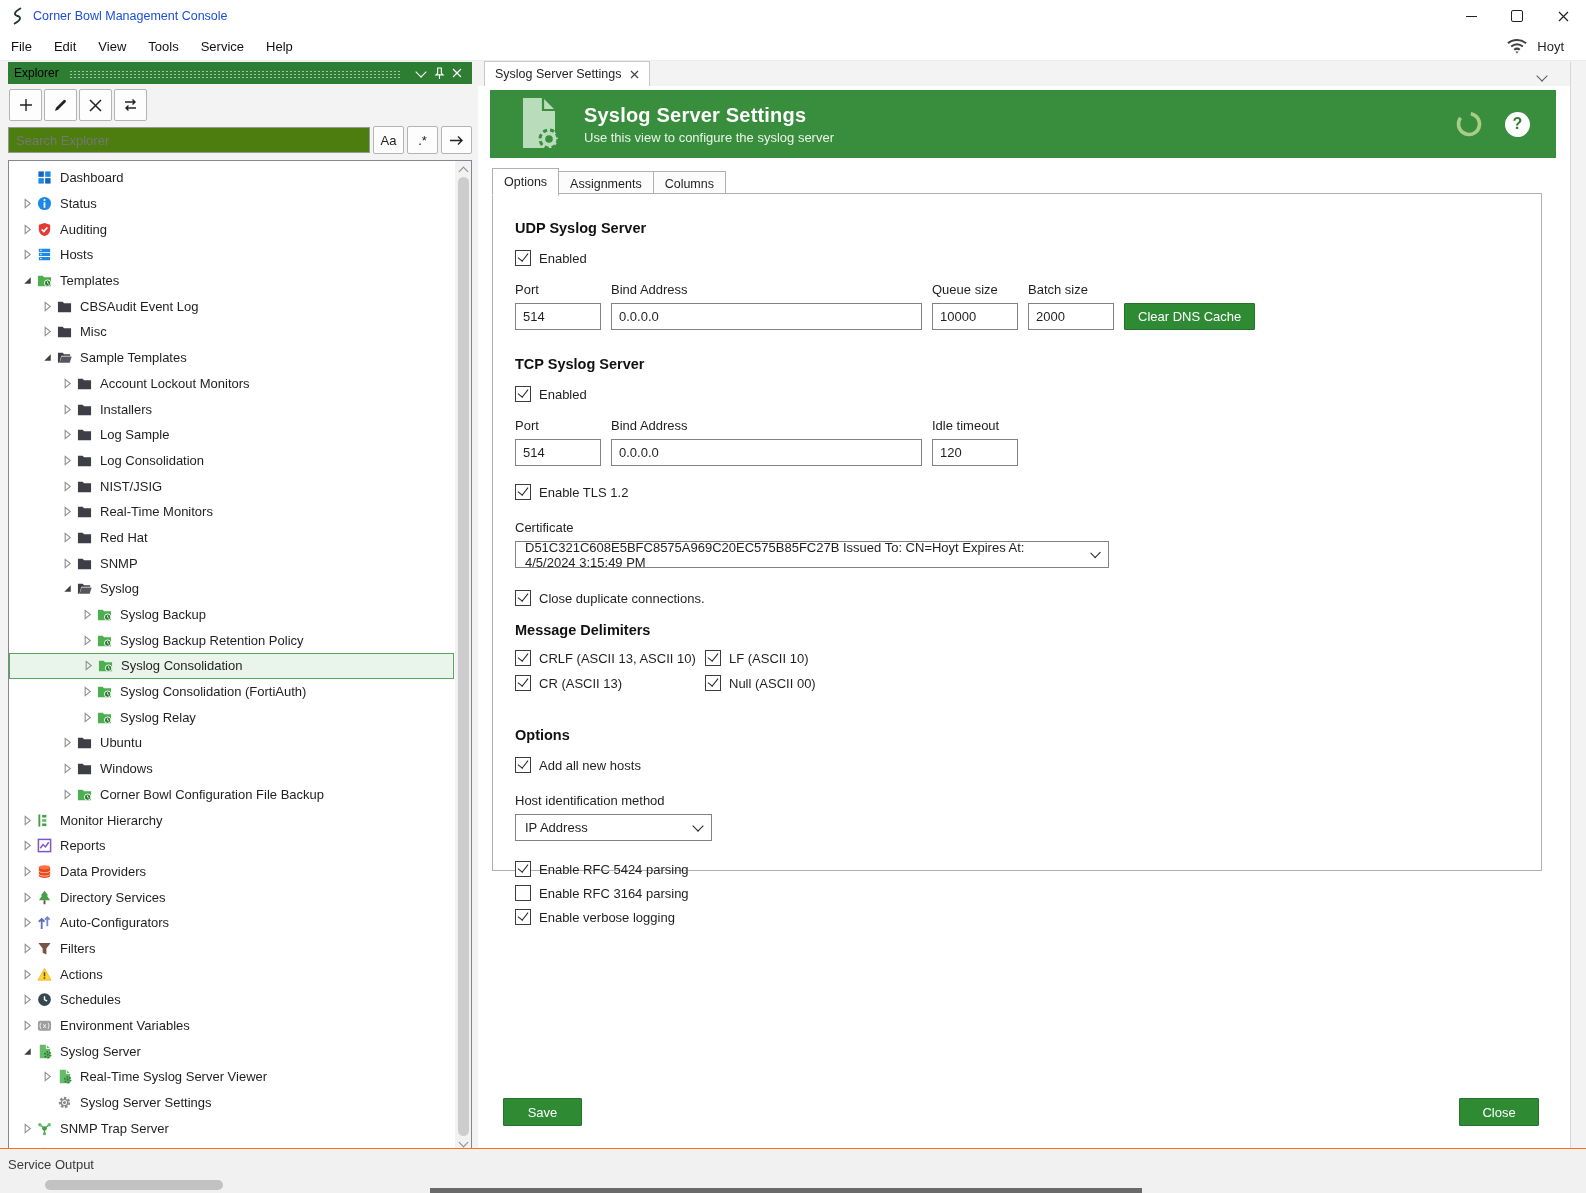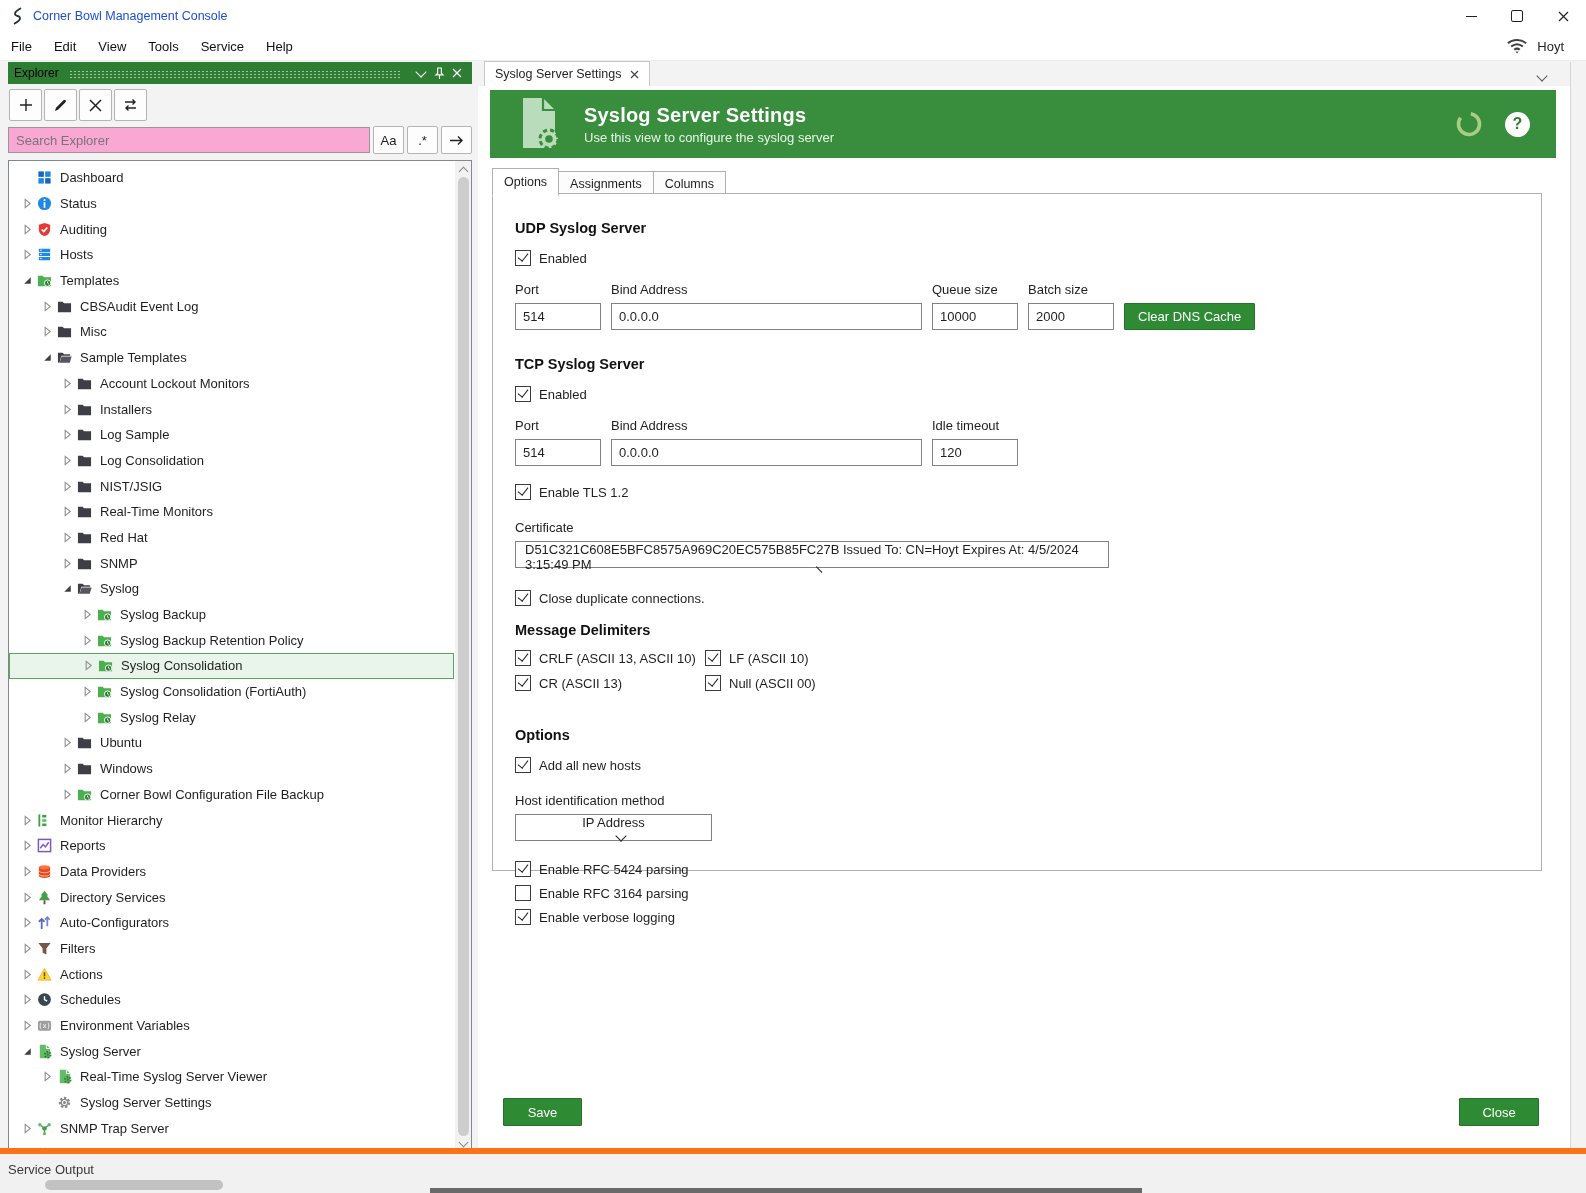--- a/index.html
+++ b/index.html
@@ -29,21 +29,21 @@
   .xdots{flex:1;height:9px;margin:2px 10px 0 10px;
          background-image:radial-gradient(rgba(255,255,255,.55) .8px, transparent 1px);
          background-size:4px 3px;}
   .xhicon{width:18px;height:18px;display:flex;align-items:center;justify-content:center;}
   .chev{width:7px;height:7px;border-right:1.4px solid #fff;border-bottom:1.4px solid #fff;
         transform:rotate(45deg);margin-top:-3px;}
   .xtoolbar{margin-top:5px;display:flex;gap:2px;padding-left:1px;}
   .toolbtn{width:31px;height:30px;background:#fdfdfd;border:1px solid #b4b4b4;border-radius:2px;
            display:flex;align-items:center;justify-content:center;font-size:17px;color:#222;}
   .xsearch{margin-top:5px;display:flex;gap:3px;align-items:center;}
-  .searchinput{flex:1;height:24px;border:1px solid #979797;background:#f9a8d4;font-size:13px;
+  .searchinput{flex:1;height:24px;border:1px solid #979797;background:#4d7c0f;font-size:13px;
                padding:0 7px;font-family:inherit;color:#222;outline:none;}
   .searchinput::placeholder{color:#767676;}
   .smallbtn{width:29px;height:26px;background:#fdfdfd;border:1px solid #b4b4b4;border-radius:2px;
             display:flex;align-items:center;justify-content:center;font-size:13px;color:#222;}
   .xtree{margin-top:6px;height:993px;border:1px solid #828790;background:#fff;position:relative;
          overflow:hidden;padding-top:4px;box-sizing:border-box;}
   .treescroll{position:absolute;right:0;top:0;bottom:0;width:16px;background:#f2f2f2;
               display:flex;flex-direction:column;align-items:center;}
   .tscthumb{position:absolute;top:16px;bottom:16px;left:2.5px;width:11px;background:#cdcdcd;border-radius:6px;}
   .tscarrow{height:16px;display:flex;align-items:center;justify-content:center;width:100%;}
@@ -97,24 +97,24 @@
   .cbbox{width:14px;height:14px;border:1px solid #3c3c3c;background:#fff;position:relative;flex:none;}
   .cbbox.on::after{content:"";position:absolute;left:3.5px;top:0px;width:5px;height:9px;
                    border-right:1.8px solid #1d1d1d;border-bottom:1.8px solid #1d1d1d;transform:rotate(38deg);}
   .cblabel{font-size:13px;}
   .delimgrid{display:grid;grid-template-columns:190px 260px;row-gap:9px;}
   .savebtn{position:absolute;left:25px;top:1012px;width:79px;height:28px;justify-content:center;}
   .closebtn{position:absolute;left:981px;top:1012px;width:80px;height:28px;justify-content:center;}
   
   .mt14{margin-top:14px;}.mt16{margin-top:16px;}.mt18{margin-top:18px;}.mt20{margin-top:20px;}
   .mt22{margin-top:22px;}.mt26{margin-top:26px;}.mt28{margin-top:16px;}.mt36{margin-top:36px;}
-  .mt6{margin-top:6px;flex-direction:column;}.mt8{margin-top:8px;}.mt12{margin-top:12px;text-align:right;}
+  .mt6{margin-top:6px;}.mt8{margin-top:8px;}.mt12{margin-top:12px;text-align:right;}
   
   .statusbar{position:absolute;left:0;top:1148px;width:1586px;height:30px;background:#f1f1f1;
-             border-top:6px solid #f97316;display:flex;align-items:center;}
+             border-top:1px solid #f97316;display:flex;align-items:center;}
   .statustext{font-size:13px;color:#3a3a3a;padding-left:8px;}
   .hscroll{position:absolute;left:0;top:1178px;width:1586px;height:15px;background:#f1f1f1;}
   .hthumb{position:absolute;left:45px;top:2px;width:178px;height:10px;background:#c2c2c2;border-radius:5px;}
   .darkstrip{position:absolute;left:430px;bottom:0;width:712px;height:5px;background:#6a6a6a;}
   .rightgutter{position:absolute;left:1570px;top:62px;width:16px;height:1086px;background:#f3f3f3;
                border-left:1px solid #d6d6d6;}
   .xsvg{display:block;}
 </style>
 </head>
 <body>

